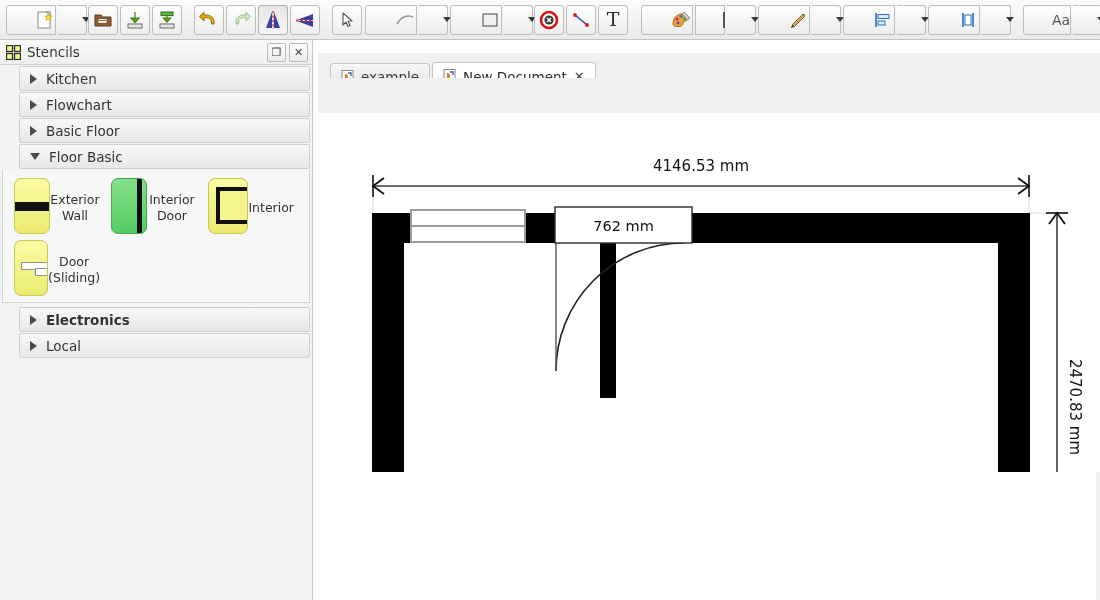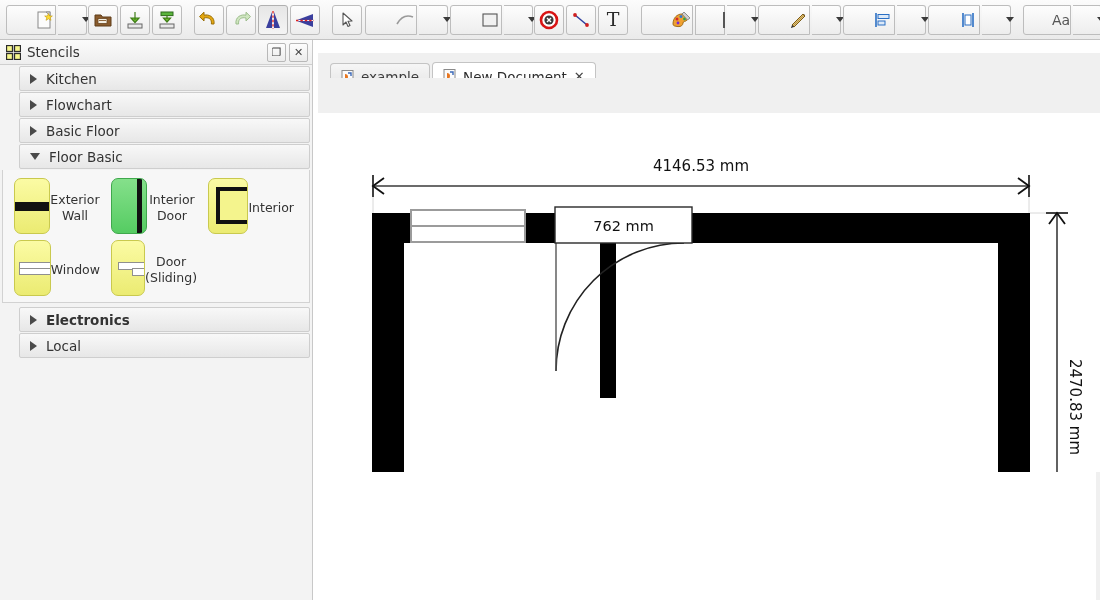--- a/index.html
+++ b/index.html
@@ -360,27 +360,20 @@
         <div class="st-cell">
           <div class="st-icon icon-yellow">
             <div style="position:absolute;left:7px;top:8px;width:40px;height:37px;border:4px solid #111;box-sizing:border-box;background:#f4f48d;"></div>
           </div>
           <div class="st-label">Interior</div>
         </div>
       </div>
 
       <div class="st-row" style="margin-top:6px;">
 
-        <div class="st-cell">
-          <div class="st-icon icon-yellow">
-            <div style="position:absolute;left:4px;top:21px;width:47px;height:13px;background:#fff;border:1px solid #8f8f8f;box-sizing:border-box;"></div>
-            <div style="position:absolute;left:4px;top:27px;width:47px;height:1px;background:#8f8f8f;"></div>
-          </div>
-          <div class="st-label">Window</div>
-        </div>
 
 
         <div class="st-cell">
           <div class="st-icon icon-yellow">
             <div style="position:absolute;left:6px;top:21px;width:28px;height:8px;background:#fff;border:1px solid #8f8f8f;box-sizing:border-box;"></div>
             <div style="position:absolute;left:20px;top:27px;width:30px;height:8px;background:#fff;border:1px solid #8f8f8f;box-sizing:border-box;"></div>
           </div>
           <div class="st-label">Door (Sliding)</div>
         </div>
       </div>

